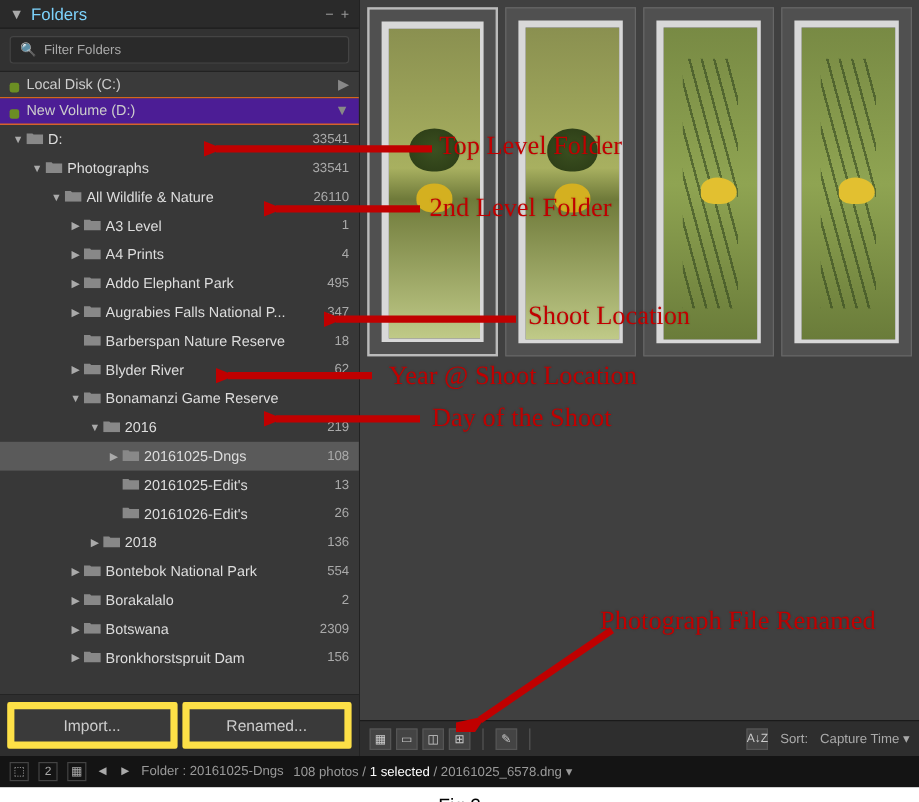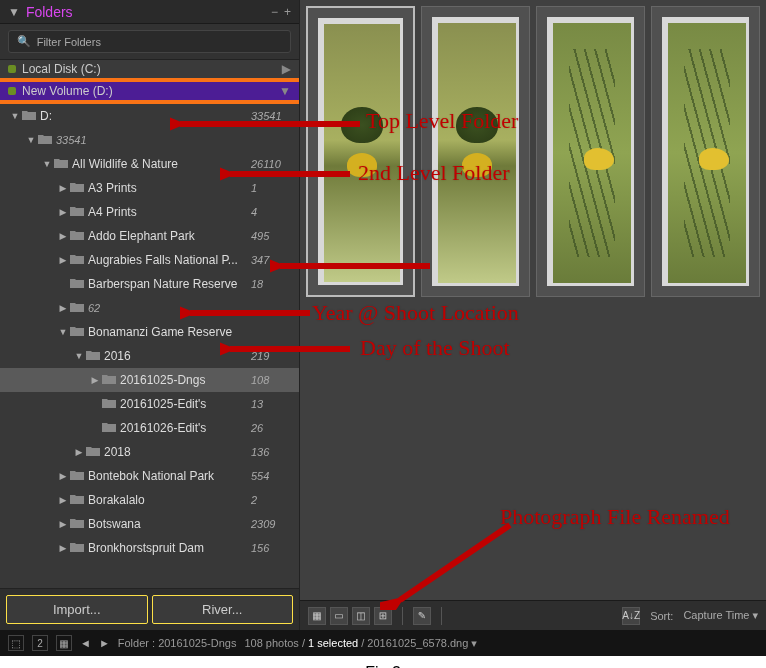--- a/index.html
+++ b/index.html
@@ -2,43 +2,43 @@
 <html><head>
 <meta charset="utf-8">
 <style>
   * { box-sizing: border-box; margin: 0; padding: 0; }
   body { font-family: "Segoe UI", Arial, sans-serif; font-size: 12px; background: #fff; color: #ccc; width: 766px; }
   .app { display: flex; background: #3a3a3a; height: 630px; overflow: hidden; }
   .left-panel { width: 300px; background: #383838; display: flex; flex-direction: column; border-right: 1px solid #222; }
   
   .panel-header { display: flex; align-items: center; padding: 4px 8px; background: #2a2a2a; border-bottom: 1px solid #1a1a1a; height: 24px; }
   .panel-header .tri { margin-right: 6px; color: #aaa; }
-  .panel-header .title { flex: 1; color: #d946ef; font-size: 14px; }
+  .panel-header .title { flex: 1; color: #7dd3fc; font-size: 14px; }
   .header-controls { display: flex; gap: 6px; color: #999; }
   
   .filter-row { padding: 6px 8px; background: #323232; border-bottom: 1px solid #222; }
   .filter-input { background: #2a2a2a; border: 1px solid #444; color: #aaa; padding: 4px 8px; border-radius: 3px; font-size: 11px; width: 100%; display: flex; align-items: center; gap: 6px; }
   
-  .drive-row { display: flex; align-items: center; padding: 4px 8px; background: #3a3a3a; border-bottom: 4px solid #f97316; height: 22px; }
+  .drive-row { display: flex; align-items: flex-end; padding: 4px 8px; background: #3a3a3a; border-bottom: 1px solid #f97316; height: 22px; }
   .drive-row.new-vol { background: #4c1d95; }
   .drive-led { width: 8px; height: 8px; border-radius: 2px; background: #6b8e23; margin-right: 6px; }
   .drive-row .name { flex: 1; color: #ccc; font-size: 12px; }
   .drive-row .tri-right { color: #888; }
   
   .folder-tree { flex: 1; overflow-y: auto; background: #383838; }
   .tree-row { display: flex; align-items: center; height: 24px; padding-right: 8px; cursor: pointer; }
   .tree-row.selected { background: #5a5a5a; }
   .tree-row .indent { display: inline-block; }
   .tree-row .tri { width: 14px; text-align: center; color: #aaa; font-size: 9px; }
   .tree-row .folder-icon { margin-right: 4px; color: #888; }
   .tree-row .label { flex: 1; color: #ddd; font-size: 12px; white-space: nowrap; overflow: hidden; text-overflow: ellipsis; }
-  .tree-row .count { color: #aaa; font-size: 11px; min-width: 40px; text-align: left; font-style: italic; }
+  .tree-row .count { color: #aaa; font-size: 11px; min-width: 40px; text-align: right; }
   
   .import-export { display: flex; gap: 4px; padding: 6px; background: #2e2e2e; border-top: 1px solid #222; }
-  .ie-btn { flex: 1; background: #3a3a3a; border: 1px solid #fde047; color: #ccc; padding: 6px 0; text-align: center; font-size: 13px; cursor: pointer; border-radius: 2px; }
+  .ie-btn { flex: 1; background: #3a3a3a; border: 6px solid #fde047; color: #ccc; padding: 6px 0; text-align: center; font-size: 13px; cursor: pointer; border-radius: 2px; }
   
   .right-panel { flex: 1; background: #404040; position: relative; display: flex; flex-direction: column; }
   .grid-area { flex: 1; display: grid; grid-template-columns: 1fr 1fr 1fr 1fr; grid-template-rows: 1fr 1fr; gap: 6px; padding: 6px; position: relative; }
   .thumb-cell { background: #505050; border: 1px solid #666; display: flex; align-items: center; justify-content: center; position: relative; padding: 10px; }
   .thumb-cell.selected { border: 2px solid #bbb; }
   .photo { width: 100%; height: 100%; display: flex; align-items: center; justify-content: center; border: 6px solid #d8d8d8; border-right-width: 3px; border-bottom-width: 3px; }
   .photo.nest1 { background: linear-gradient(to bottom, #8a9050 0%, #a8b060 45%, #6f7a3a 55%, #c0ca88 100%); }
   .photo.nest1::after { content:""; width: 42px; height: 36px; border-radius: 50% 50% 45% 45%; background: radial-gradient(#3b5020, #2a3a15); position: relative; top: -28px; box-shadow: 0 40px 0 -6px #d4b020; }
   .photo.grass { background: linear-gradient(to bottom, #788a44 0%, #8fa452 50%, #6a7c3a 100%); position: relative; overflow: hidden; }
   .photo.grass::before { content:""; position:absolute; left:20%; top:10%; width:60%; height:80%; background: repeating-linear-gradient(75deg, rgba(0,0,0,0) 0 8px, rgba(50,70,30,.6) 8px 10px); }
@@ -100,38 +100,39 @@
             </svg></span>
           <span class="label">D:</span>
           <span class="count">33541</span>
         </div>
         <div class="tree-row">
           <span class="indent" style="width:24px"></span>
           <span class="tri">▼</span>
           <span class="folder-icon"><svg class="folder-svg" viewBox="0 0 14 10">
               <path d="M0 1h5l1 1h8v8H0z"></path>
             </svg></span>
+          <span class="label">Photographs</span>
           <span class="count">33541</span>
         </div>
         <div class="tree-row">
           <span class="indent" style="width:40px"></span>
           <span class="tri">▼</span>
           <span class="folder-icon"><svg class="folder-svg" viewBox="0 0 14 10">
               <path d="M0 1h5l1 1h8v8H0z"></path>
             </svg></span>
           <span class="label">All Wildlife &amp; Nature</span>
           <span class="count">26110</span>
         </div>
         <div class="tree-row">
           <span class="indent" style="width:56px"></span>
           <span class="tri">▶</span>
           <span class="folder-icon"><svg class="folder-svg" viewBox="0 0 14 10">
               <path d="M0 1h5l1 1h8v8H0z"></path>
             </svg></span>
-          <span class="label">A3 Prints</span>
+          <span class="label">A3 Level</span>
           <span class="count">1</span>
         </div>
         <div class="tree-row">
           <span class="indent" style="width:56px"></span>
           <span class="tri">▶</span>
           <span class="folder-icon"><svg class="folder-svg" viewBox="0 0 14 10">
               <path d="M0 1h5l1 1h8v8H0z"></path>
             </svg></span>
           <span class="label">A4 Prints</span>
           <span class="count">4</span>
@@ -162,20 +163,21 @@
             </svg></span>
           <span class="label">Barberspan Nature Reserve</span>
           <span class="count">18</span>
         </div>
         <div class="tree-row">
           <span class="indent" style="width:56px"></span>
           <span class="tri">▶</span>
           <span class="folder-icon"><svg class="folder-svg" viewBox="0 0 14 10">
               <path d="M0 1h5l1 1h8v8H0z"></path>
             </svg></span>
+          <span class="label">Blyder River</span>
           <span class="count">62</span>
         </div>
         <div class="tree-row">
           <span class="indent" style="width:56px"></span>
           <span class="tri">▼</span>
           <span class="folder-icon"><svg class="folder-svg" viewBox="0 0 14 10">
               <path d="M0 1h5l1 1h8v8H0z"></path>
             </svg></span>
           <span class="label">Bonamanzi Game Reserve</span>
           <span class="count"></span>
@@ -260,42 +262,43 @@
             </svg></span>
           <span class="label">Bronkhorstspruit Dam</span>
           <span class="count">156</span>
         </div>
         <div class="tree-row">
           <span class="indent" style="width:56px"></span>
         </div>
       </div>
     <div class="import-export">
       <div class="ie-btn">Import...</div>
-      <div class="ie-btn">River...</div>
+      <div class="ie-btn">Renamed...</div>
     </div>
   </div>
 
   <div class="right-panel">
     <div class="grid-area">
       <div class="thumb-cell selected">
           <div class="photo nest1"></div>
         </div>
       <div class="thumb-cell">
           <div class="photo nest1"></div>
         </div>
       <div class="thumb-cell">
           <div class="photo grass"></div>
         </div>
       <div class="thumb-cell">
           <div class="photo grass"></div>
         </div>
 
       <div class="annot" style="left:66px; top:108px;">Top Level Folder</div>
       <div class="annot" style="left:58px; top:160px;">2nd Level Folder</div>
-      <div class="annot" style="left:12px; top:300px;">Year @ Shoot Location</div>
+      <div class="annot" style="left:140px; top:250px;">Shoot Location</div>
+      <div class="annot" style="left:24px; top:300px;">Year @ Shoot Location</div>
       <div class="annot" style="left:60px; top:335px;">Day of the Shoot</div>
       <div class="annot" style="left:200px; top:504px;">Photograph File Renamed</div>
 
       <svg class="arrow" style="left:-130px; top:110px;" width="200" height="28">
           <defs>
             <marker id="ah" markerWidth="10" markerHeight="8" refX="1" refY="4" orient="auto">
               <polygon points="10 0, 0 4, 10 8" fill="#c00000"></polygon>
             </marker>
           </defs>
           <line x1="190" y1="14" x2="10" y2="14" stroke="#c00000" stroke-width="6" marker-end="url(#ah)"></line>

